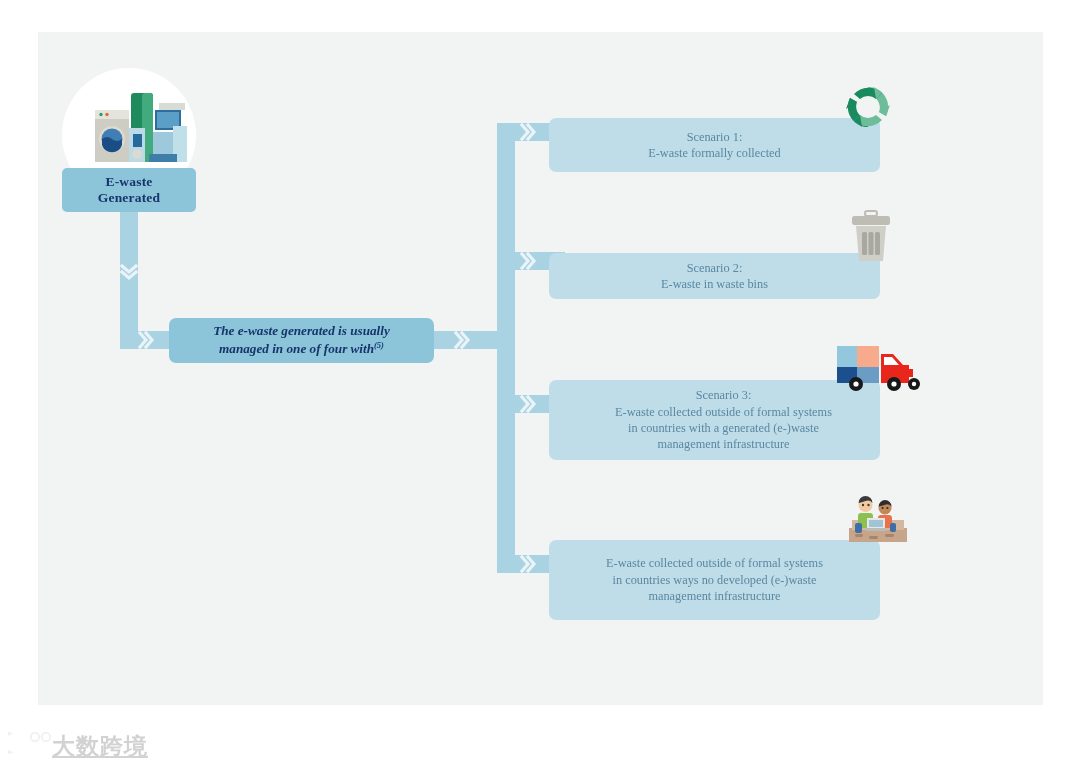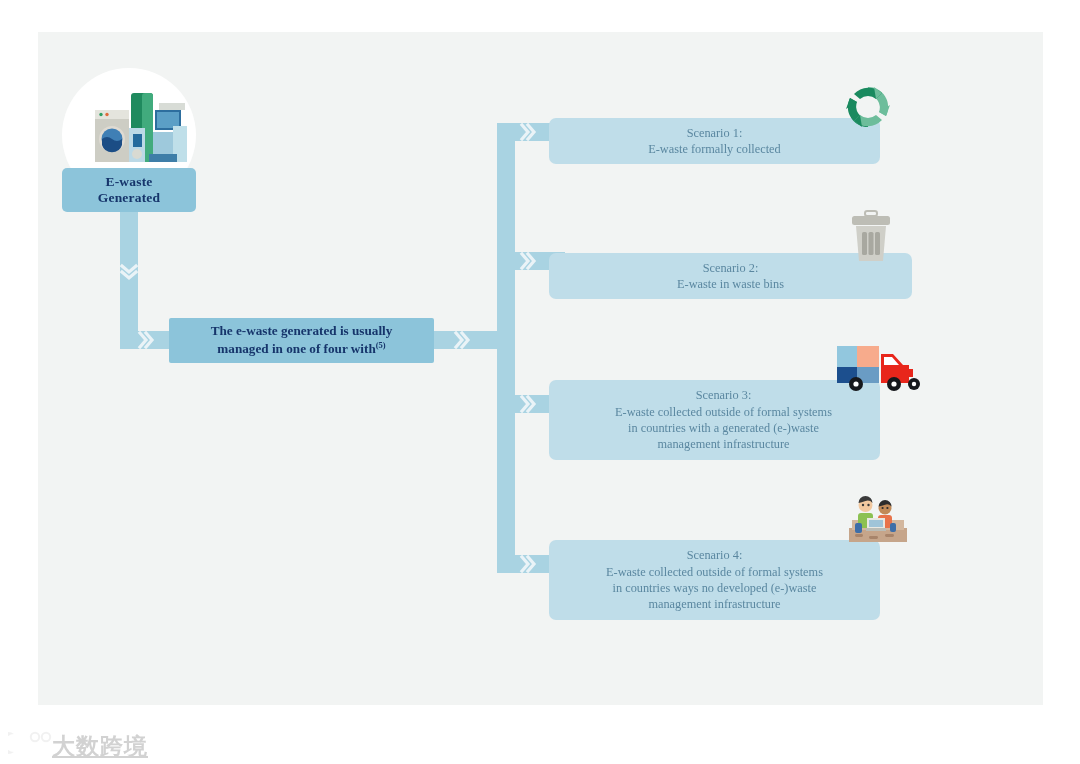--- a/index.html
+++ b/index.html
@@ -39,22 +39,22 @@
     text-align:center;
   }
   .node-main .txt{
     color:#16356b;font-weight:bold;font-size:13.5px;line-height:1.18;
     font-family:"Liberation Serif", serif;letter-spacing:.2px;
   }
 
   
   .node-mid{
     position:absolute;left:169px;top:318px;width:265px;height:45px;
-    background:#8cc4da;border-radius:2px;
-    display:flex;align-items:center;justify-content:center;text-align:center;
+    background:#8cc4da;border-radius:7px;
+    display:flex;align-items:center;justify-content:center;text-align:center;font-style:italic;
   }
   .node-mid .txt{
     color:#16356b;font-weight:bold;font-size:13.2px;line-height:1.25;
     font-family:"Liberation Serif", serif;
   }
   .node-mid sup{font-size:8.5px;vertical-align:super;}
 
   
   .sbox{
     position:absolute;background:#bfdde9;border-radius:7px;
@@ -192,46 +192,45 @@
     </div>
   </div>
 
   <div class="node-mid">
     <div class="txt">
       <span>The e-waste generated is usually</span><br>
       <span>managed in one of four with</span><sup>(5)</sup>
     </div>
   </div>
 
-  <div class="sbox" style="left:549px;top:118px;width:331px;height:46px;">
+  <div class="sbox" style="left:549px;top:118px;width:331px;height:54px;">
     <div class="txt">
       <span class="ttl">Scenario 1:</span>
       <span>E-waste formally collected</span>
     </div>
   </div>
 
-  <div class="sbox" style="left:549px;top:253px;width:363px;height:46px;">
+  <div class="sbox" style="left:549px;top:253px;width:331px;height:46px;">
     <div class="txt">
       <span class="ttl">Scenario 2:</span>
       <span>E-waste in waste bins</span>
     </div>
   </div>
 
   <div class="sbox" style="left:549px;top:380px;width:331px;height:80px;padding-left:34px;">
     <div class="txt">
       <span class="ttl">Scenario 3:</span>
       <span>E-waste collected outside of formal systems</span><br>
       <span>in countries with a generated (e-)waste</span><br>
       <span>management infrastructure</span>
     </div>
   </div>
 
   <div class="sbox" style="left:549px;top:540px;width:331px;height:80px;">
     <div class="txt">
-      <span class="ttl">Scenario 4:</span>
       <span>E-waste collected outside of formal systems</span><br>
       <span>in countries ways no developed (e-)waste</span><br>
       <span>management infrastructure</span>
     </div>
   </div>
 
   <div class="icon" style="left:838px;top:80px;width:60px;height:54px;">
     <svg width="60" height="54" viewBox="0 0 60 54">
       <path d="M30 7 A20 20 0 0 1 48 36 L41 32 A12.5 12.5 0 0 0 30 15 Z" fill="#6dbd9b"></path>
       <path d="M48 36 L41 32 L52 25 Z" fill="#6dbd9b"></path>

